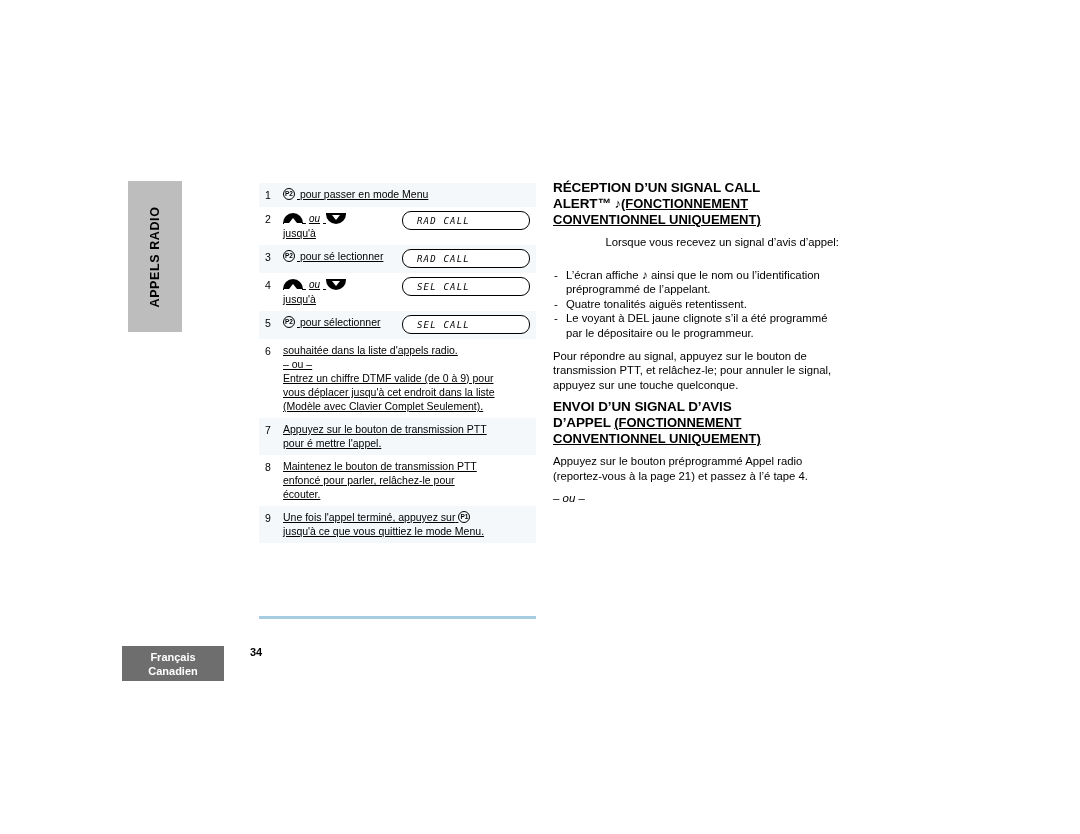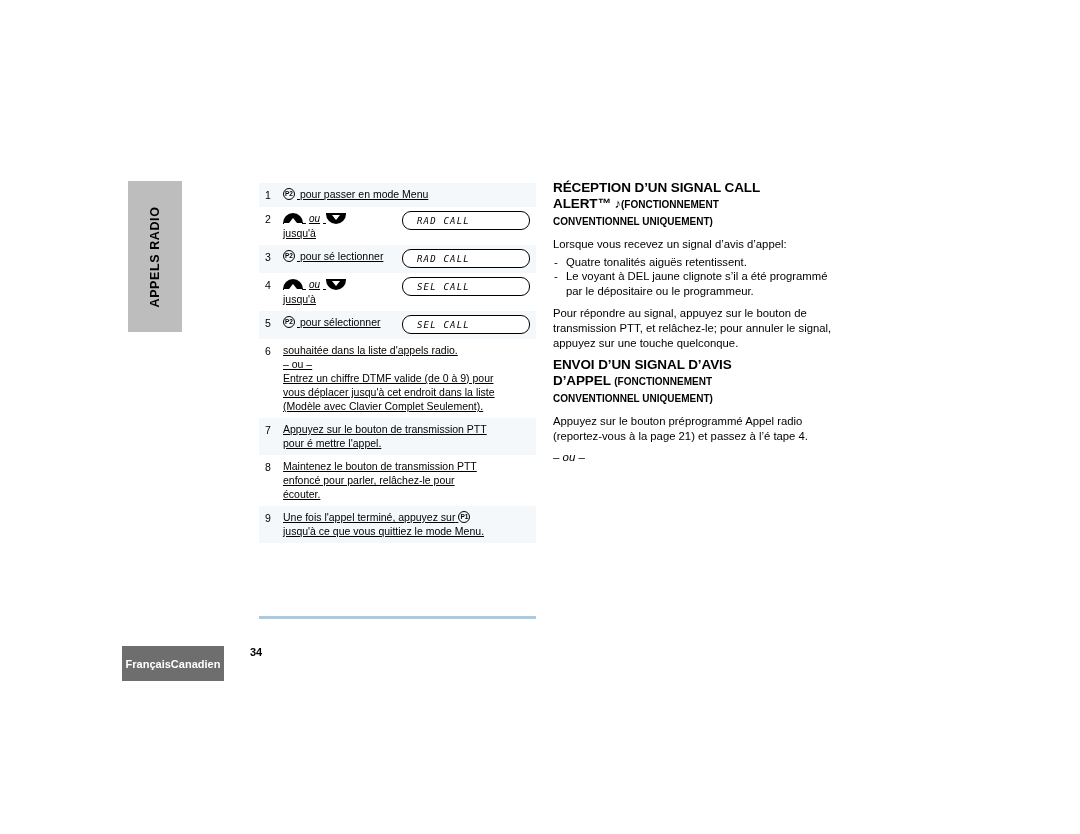--- a/index.html
+++ b/index.html
@@ -199,33 +199,34 @@
     width: 286px;
   }
   .h1 {
     font-size: 13.5px;
     font-weight: bold;
     line-height: 16px;
     margin: 0 0 7px 0;
     letter-spacing: -0.1px;
   }
   .h1 .small {
-    font-size: 10px;
+    font-size: 13px;
     letter-spacing: 0;
+    text-decoration: underline;
   }
   .h1 .note {
     font-size: 13px;
     font-weight: normal;
   }
   .body-p {
     font-size: 11.3px;
     line-height: 14.6px;
     margin: 0 0 7px 0;
   }
-  .body-p.tight { margin-bottom: 3px; }
+  .body-p.tight { margin-bottom: 18px; text-align: right; }
   ul.dashlist {
     list-style: none;
     margin: 0 0 8px 0;
     padding: 0;
   }
   ul.dashlist li {
     position: relative;
     padding-left: 13px;
     font-size: 11.3px;
     line-height: 14.6px;
@@ -248,21 +249,21 @@
   
   #lang-tab {
     position: absolute;
     left: 122px;
     top: 646px;
     width: 102px;
     height: 35px;
     background: #6e6e6e;
     color: #ffffff;
     display: flex;
-    flex-direction: row;
+    flex-direction: column;
     align-items: center;
     justify-content: center;
     font-size: 11px;
     font-weight: bold;
     line-height: 14px;
   }
   #page-number {
     position: absolute;
     left: 250px;
     top: 646px;
@@ -403,20 +404,25 @@
     <h1 class="h1">
       <span>RÉCEPTION D’UN SIGNAL CALL</span><br>
       <span>ALERT™</span>
       <span class="note note-glyph">♪</span><span class="small">(FONCTIONNEMENT</span><br>
       <span class="small">CONVENTIONNEL UNIQUEMENT)</span>
     </h1>
 
     <p class="body-p tight">Lorsque vous recevez un signal d’avis d’appel:</p>
 
     <ul class="dashlist">
+      <li>
+        <span>L’écran affiche</span>
+        <span class="note-glyph">♪</span>
+        <span>ainsi que le nom ou l’identification préprogrammé  de l’appelant.</span>
+      </li>
       <li>
         <span>Quatre tonalités aiguës retentissent.</span>
       </li>
       <li>
         <span>Le voyant à DEL jaune clignote s’il a été programmé  par le dépositaire ou le programmeur.</span>
       </li>
     </ul>
 
     <p class="body-p">Pour répondre au signal, appuyez sur le bouton de transmission PTT, et relâchez-le; pour annuler le signal, appuyez sur une touche quelconque.</p>
 

